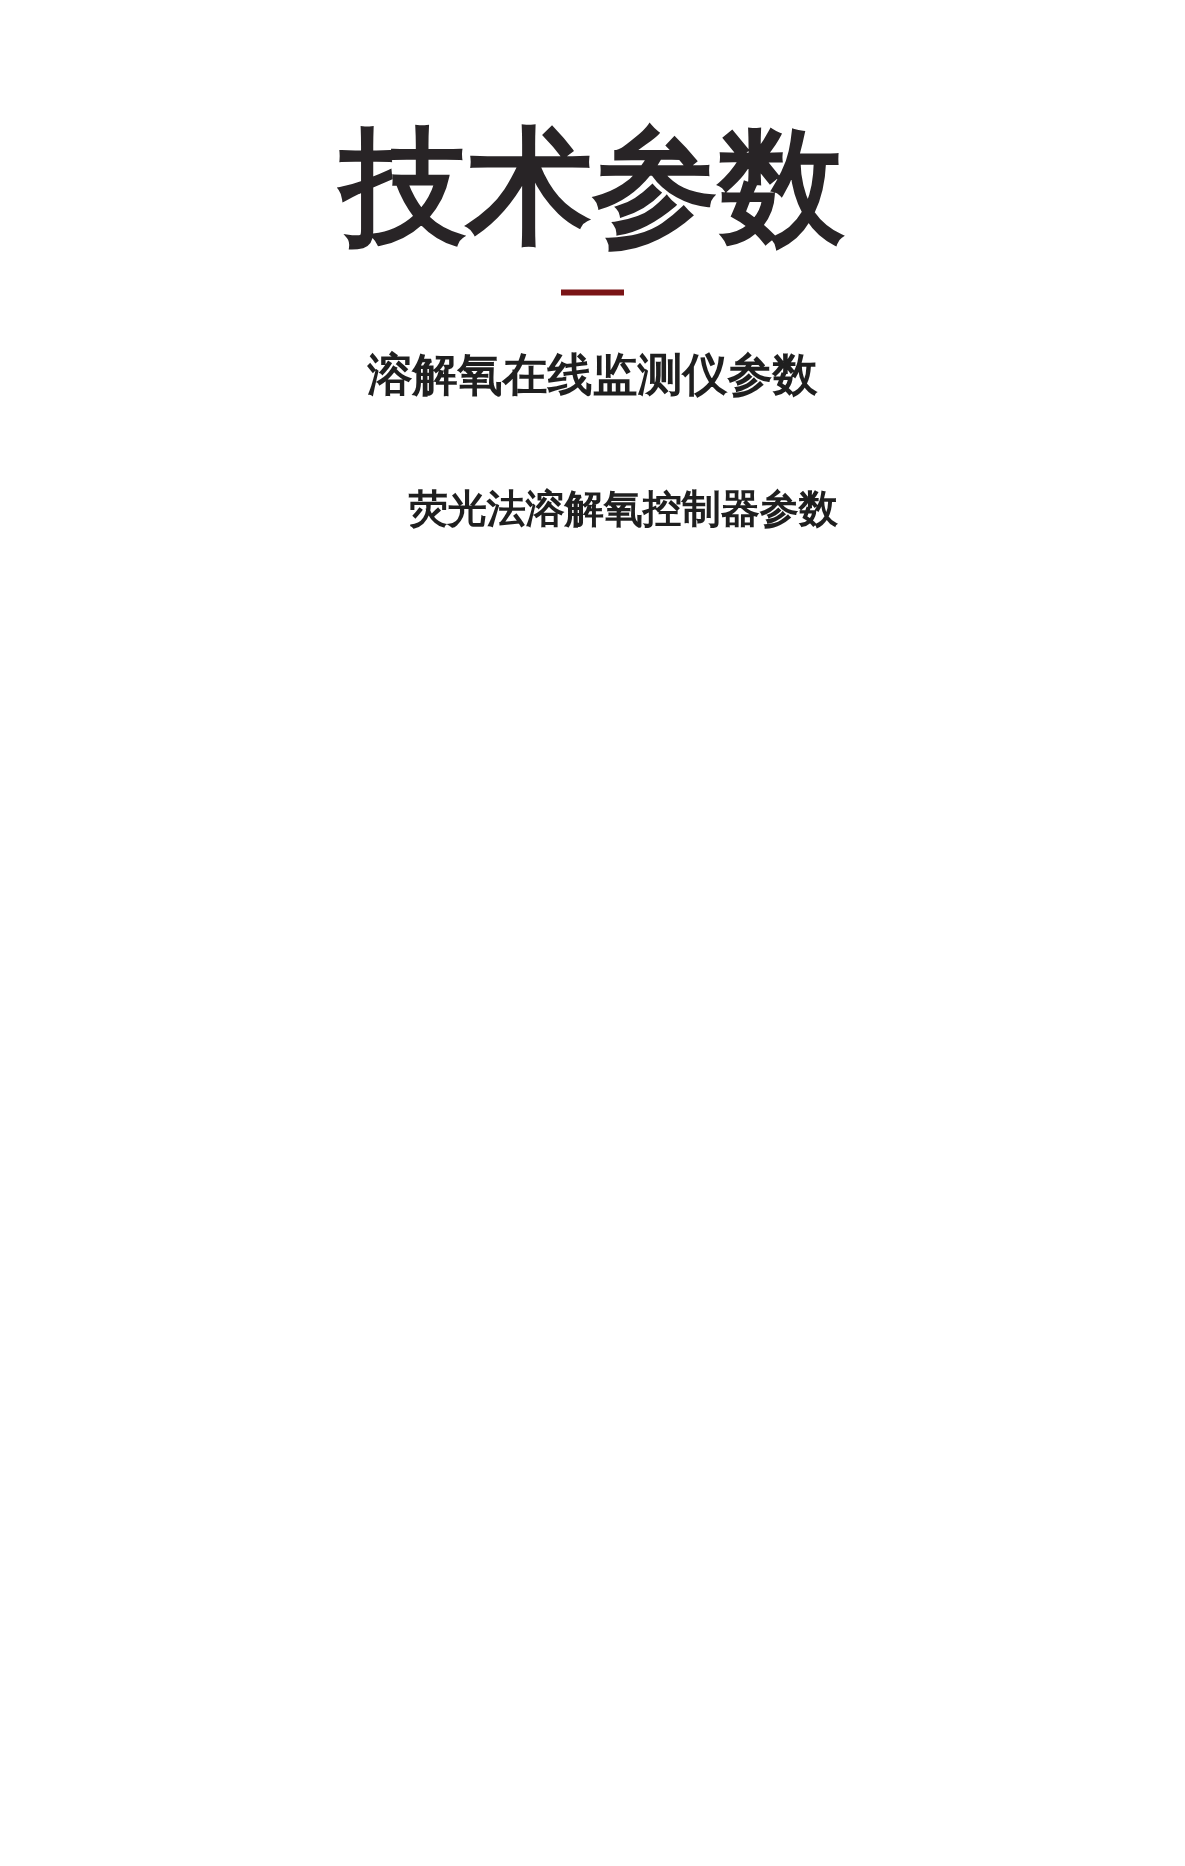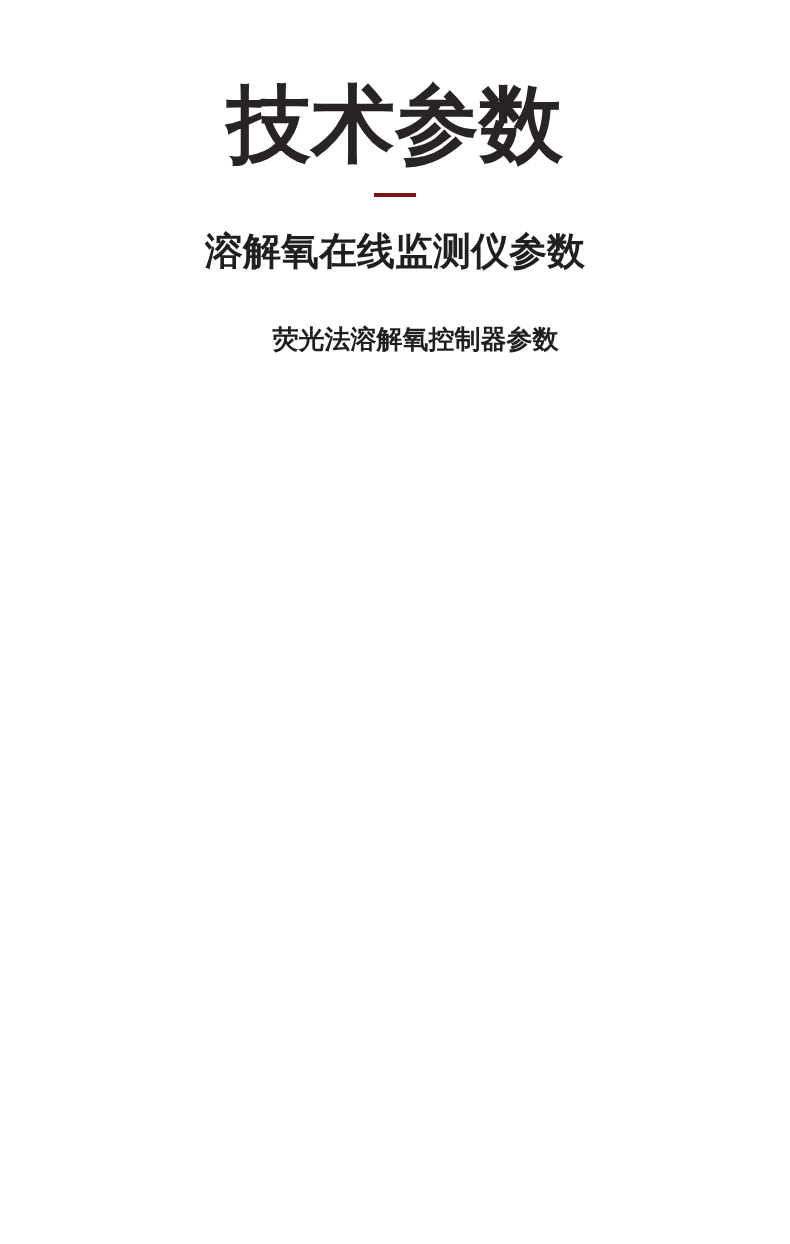--- a/index.html
+++ b/index.html
@@ -36,21 +36,21 @@
     margin:27px auto 0 auto;
   }
   .section-title{
     margin:0;
     text-align:center;
     font-weight:700;
     color:#1f1f1f;
   }
   .section-title.s1{
     margin-top:37px;
-    font-size:38px;
+    font-size:30px;
     line-height:34px;
   }
   .section-title.s2{
     margin-top:31px;
     font-size:26px;
     line-height:30px;
     padding-left:41px;
   }
   table{
     border-collapse:collapse;

